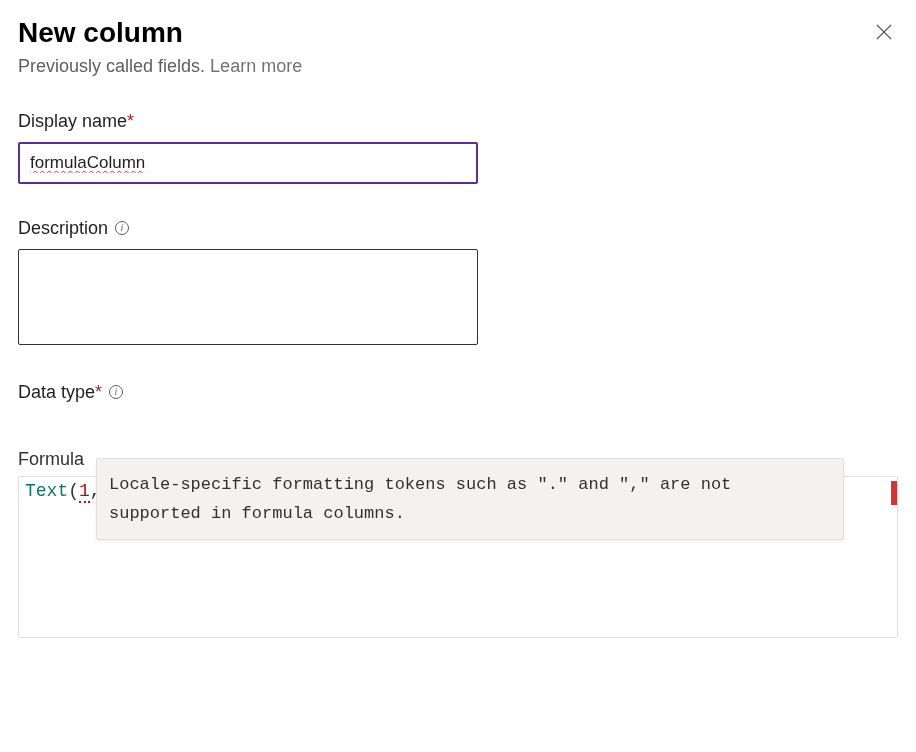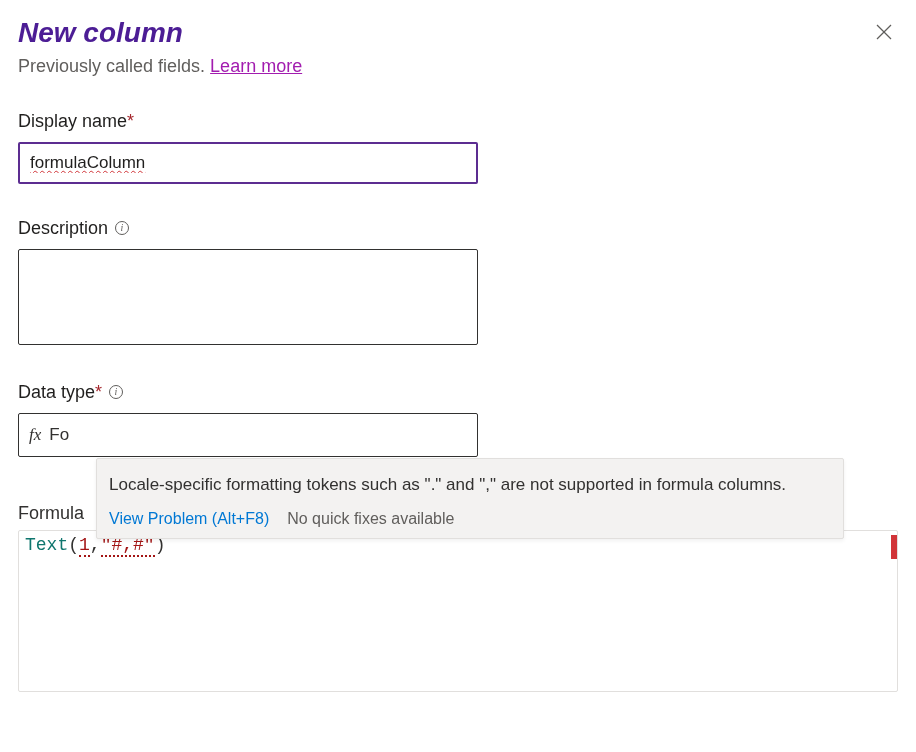--- a/index.html
+++ b/index.html
@@ -12,40 +12,38 @@
       width: 916px;
     }
     .header {
       display: flex;
       justify-content: space-between;
       align-items: flex-start;
     }
     .title {
       font-size: 28px;
       font-weight: 600;
-      color: #4c1d95;
+      color: #000000;
       line-height: 1.2;
-      font-style: italic;
     }
     .close-icon {
       width: 20px;
       height: 20px;
       cursor: pointer;
       margin-top: 6px;
       margin-right: 4px;
     }
     .close-icon svg { stroke: #605e5c; stroke-width: 1.2; }
     .subtitle {
       margin-top: 6px;
       font-size: 18px;
       color: #605e5c;
     }
     .learn-more {
-      color: #a21caf;
-      text-decoration: underline;
+      color: #737373;
       cursor: pointer;
       margin-top: 43px;
     }
     .field {
       margin-top: 34px;
     }
     .field-label {
       font-size: 18px;
       color: #201f1e;
       margin-bottom: 10px;
@@ -110,21 +108,21 @@
       top: 458px;
       width: 748px;
       background: #f3f2f1;
       border: 1px solid #e1dfdd;
       border-radius: 2px;
       padding: 12px 14px 10px 12px;
       box-shadow: 0 2px 4px rgba(0,0,0,0.06);
       z-index: 10;
     }
     .tooltip-message {
-      font-family: Liberation Sans, sans-serif;
+      font-family: Liberation Mono, monospace;
       font-size: 17px;
       color: #323130;
       line-height: 1.7;
       white-space: normal;
     }
     .tooltip-actions {
       margin-top: 10px;
       display: flex;
       align-items: center;
       gap: 18px;
@@ -215,35 +213,25 @@
   <div class="field-label">
     <span>Data type</span>
     <span class="required">*</span>
     <span class="info-icon">
       <svg viewBox="0 0 16 16">
           <circle cx="8" cy="8" r="6.5"></circle>
           <text x="8" y="11" text-anchor="middle">i</text>
         </svg>
     </span>
   </div>
-  <div class="select-wrap">
-    <div class="select-box">
-      <span class="fx-label">fx</span>
-      <span>Fo</span>
-    </div>
-  </div>
 </div>
 
 <div class="formula-label">
   <span>Formula</span>
 </div>
 <div class="formula-editor">
   <div class="code-line"><span class="tok-func">Text</span><span class="tok-paren">(</span><span class="tok-num">1</span><span class="tok-paren">,</span><span class="tok-str">"#,#"</span><span class="tok-paren">)</span></div>
   <div class="error-bar"></div>
 </div>
 
 <div class="tooltip-pop">
   <div class="tooltip-message">Locale-specific formatting tokens such as "." and "," are not supported in formula columns.</div>
-  <div class="tooltip-actions">
-    <span class="view-problem">View Problem (Alt+F8)</span>
-    <span class="no-fixes">No quick fixes available</span>
-  </div>
 </div>
 
 </body></html>

